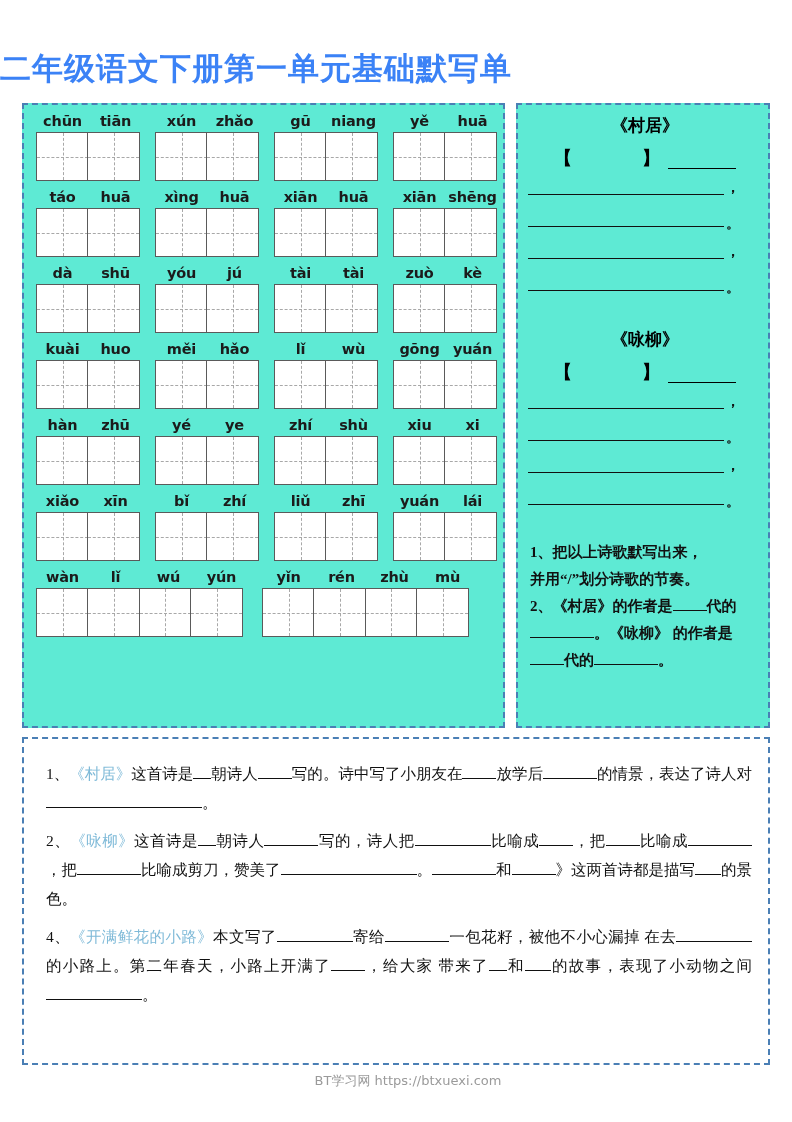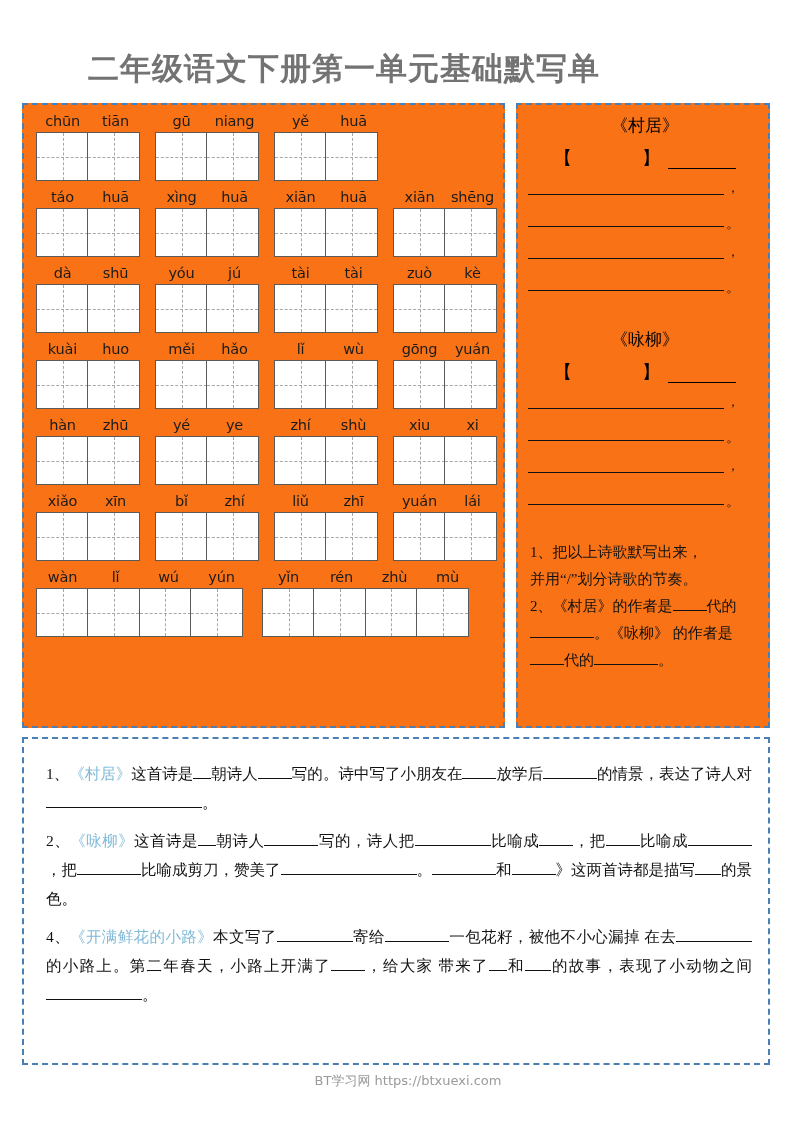--- a/index.html
+++ b/index.html
@@ -14,43 +14,44 @@
     font-family: "Liberation Serif", "DejaVu Serif", serif;
     overflow: hidden;
   }
 
   
   .page-title {
     position: absolute;
     top: 48px;
     left: 0;
     width: 688px;
-    text-align: center;
+    text-align: left;
     font-family: "Liberation Serif", "DejaVu Serif", serif;
     font-weight: bold;
     font-size: 31px;
     letter-spacing: 1px;
-    color: #737373;
+    color: #3b82f6;
     white-space: nowrap;
   }
 
   
   .top-area {
     position: absolute;
     top: 103px;
     left: 22px;
     width: 748px;
     height: 625px;
   }
 
   .panel {
     position: absolute;
     border: 2px dashed #4a7fb5;
     box-sizing: border-box;
-    background: #f97316;
+    background: #5eead4;
+    font-weight: bold;
   }
 
   .panel-left {
     left: 0;
     top: 0;
     width: 483px;
     height: 625px;
   }
 
   .panel-right {
@@ -275,20 +276,30 @@
             <span class="py">chūn</span>
             <span class="py">tiān</span>
           </div>
           <div class="cell-row">
             <div class="tzg"></div>
             <div class="tzg"></div>
           </div>
         </div>
         <div class="word-group">
           <div class="py-row">
+            <span class="py">xún</span>
+            <span class="py">zhǎo</span>
+          </div>
+          <div class="cell-row">
+            <div class="tzg"></div>
+            <div class="tzg"></div>
+          </div>
+        </div>
+        <div class="word-group">
+          <div class="py-row">
             <span class="py">gū</span>
             <span class="py">niang</span>
           </div>
           <div class="cell-row">
             <div class="tzg"></div>
             <div class="tzg"></div>
           </div>
         </div>
         <div class="word-group">
           <div class="py-row">

